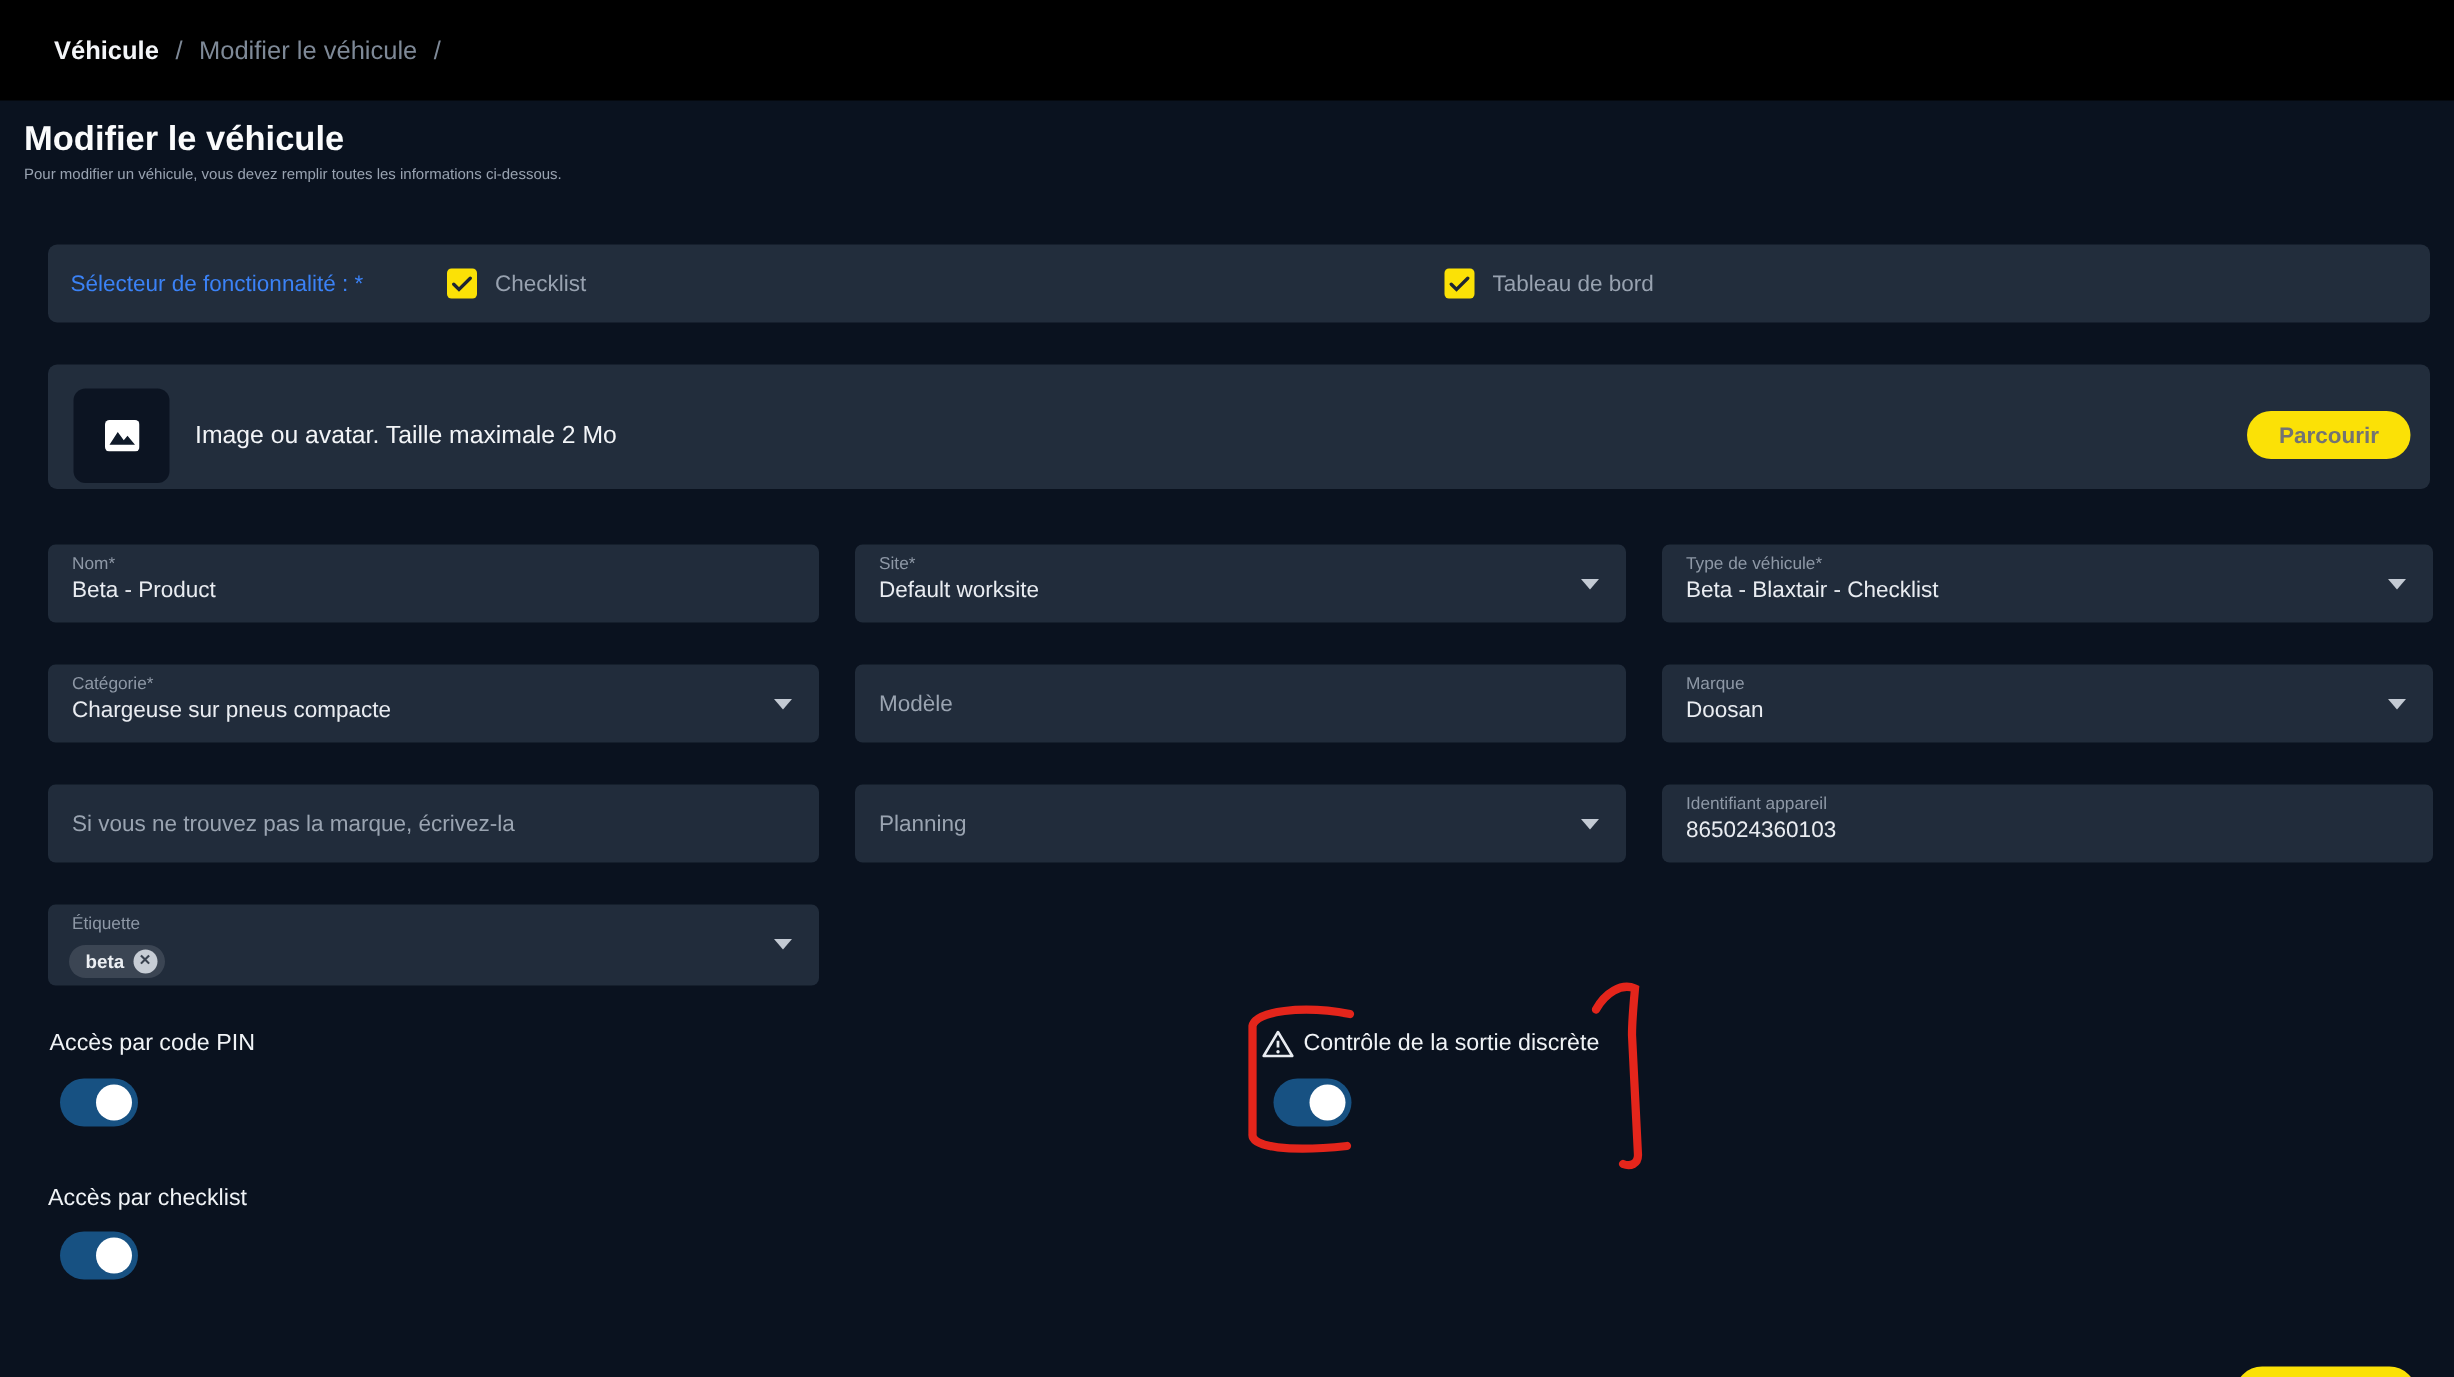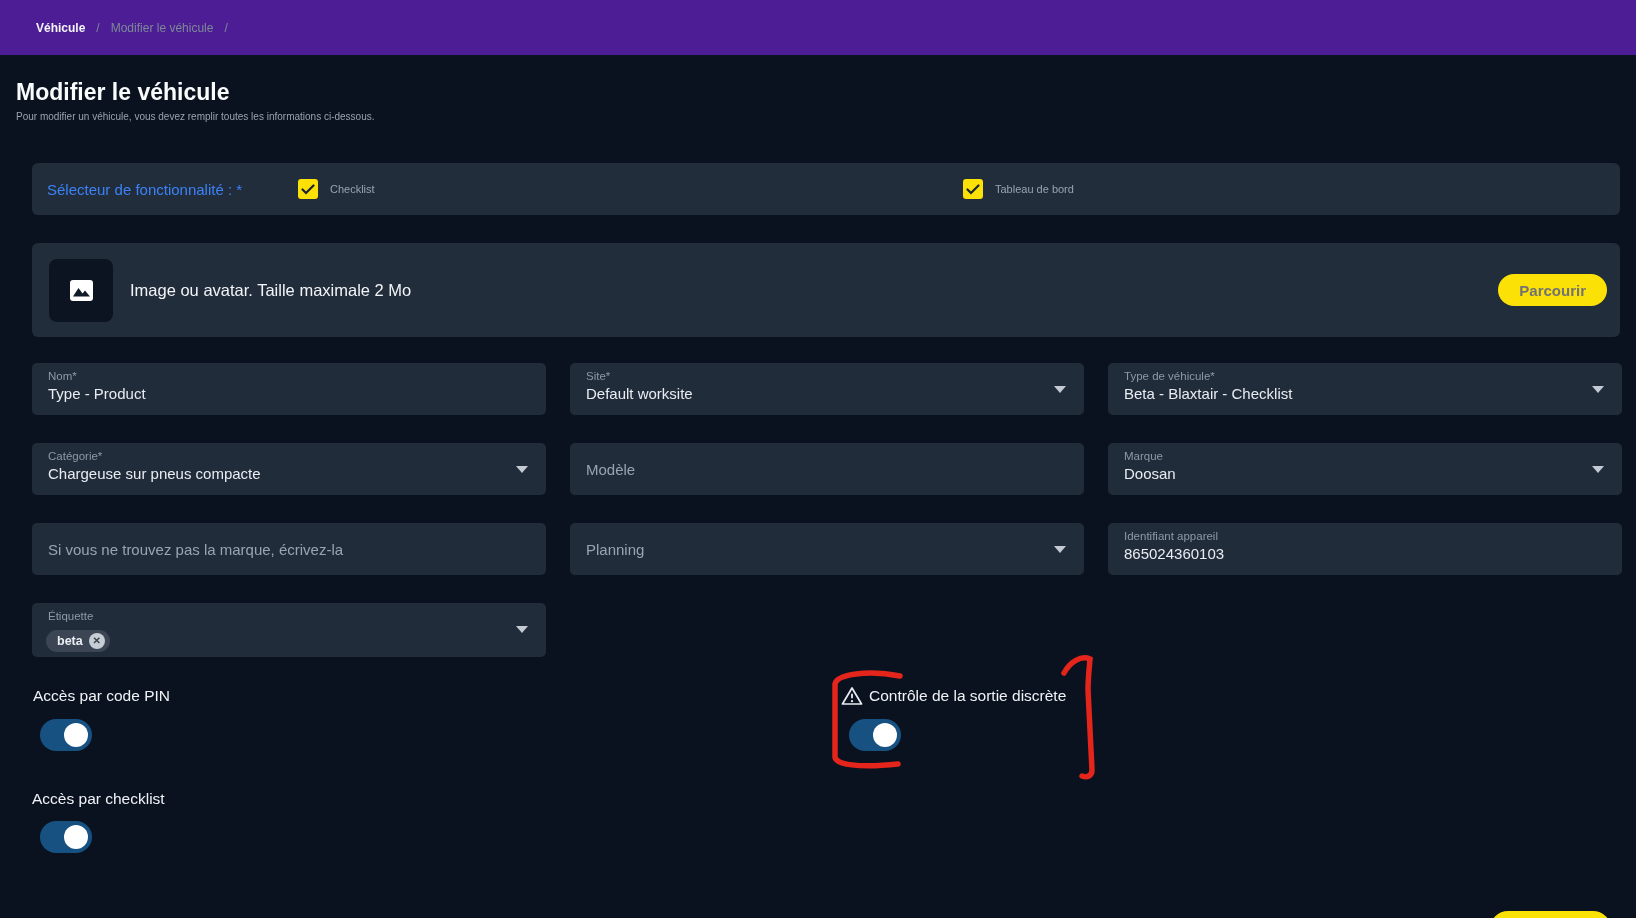--- a/index.html
+++ b/index.html
@@ -5,42 +5,42 @@
   * { box-sizing: border-box; }
   html, body { margin:0; padding:0; }
   body {
     width:1636px; height:918px; position:relative; overflow:hidden;
     background:#0a121f; color:#eef1f5;
     font-family:"Liberation Sans", sans-serif;
   }
 
   
   .topbar {
-    position:absolute; left:0; top:0; width:1636px; height:55px;
-    background:#4c1d95; display:flex; align-items:center; padding-left:36px; gap:11px;
-    font-size:12px;
+    position:absolute; left:0; top:0; width:1636px; height:67px;
+    background:#000000; display:flex; align-items:center; padding-left:36px; gap:11px;
+    font-size:17px;
   }
   .bc-active { color:#f3f5f8; font-weight:700; cursor:pointer; }
   .bc-sep { color:#7e8997; }
   .bc-inactive { color:#7e8997; font-weight:500; }
 
   .page-title { position:absolute; left:16px; top:79px; font-size:23px; font-weight:700; color:#fafbfc; }
   .page-sub   { position:absolute; left:16px; top:111px; font-size:10px; color:#98a2b0; }
 
   
   .bar { position:absolute; left:32px; width:1588px; background:#222d3c; border-radius:6px; }
   .feature-bar { top:163px; height:52px; }
   .fs-label { position:absolute; left:15px; top:0; height:52px; display:flex; align-items:center;
               font-size:15px; font-weight:500; color:#3b82f6; }
   .checkbox { position:absolute; top:16px; width:20px; height:20px; background:#fbe106;
               border-radius:3px; display:flex; align-items:center; justify-content:center; cursor:pointer; }
   .cb-label { position:absolute; top:0; height:52px; display:flex; align-items:center;
-              font-size:11px; color:#98a2b0; }
+              font-size:15px; color:#98a2b0; }
 
-  .upload-panel { top:243px; height:94px; }
+  .upload-panel { top:243px; height:83px; }
   .icon-box { position:absolute; left:17px; top:16px; width:64px; height:63px; background:#0c1422;
               border-radius:8px; display:flex; align-items:center; justify-content:center; }
   .upload-text { position:absolute; left:98px; top:0; height:94px; display:flex; align-items:center;
                  font-size:16.5px; font-weight:500; color:#f2f4f7; }
   .browse-btn { position:absolute; right:13px; top:31px; height:32px; padding:0 21px;
                 background:#fbe106; border:none; border-radius:16px; cursor:pointer;
                 font-family:inherit; font-size:15px; font-weight:700; color:#737373;
                 display:flex; align-items:center; }
 
   
@@ -111,21 +111,21 @@
       <rect width="23" height="21" rx="3" fill="#ffffff"></rect>
       <path d="M3 16.5 L8.5 8 L12.5 13.5 L15 10.5 L20 16.5 Z" fill="#101b2a"></path>
     </svg>
   </div>
   <div class="upload-text">Image ou avatar. Taille maximale 2 Mo</div>
   <button class="browse-btn">Parcourir</button>
 </div>
 
 <div class="field" style="left:32px; top:363px;">
   <div class="f-label">Nom*</div>
-  <div class="f-value">Type - Product</div>
+  <div class="f-value">Beta - Product</div>
 </div>
 
 <div class="field" style="left:570px; top:363px;">
   <div class="f-label">Site*</div>
   <div class="f-value">Default worksite</div>
   <span class="arrow"></span>
 </div>
 
 <div class="field" style="left:1108px; top:363px;">
   <div class="f-label">Type de véhicule*</div>

